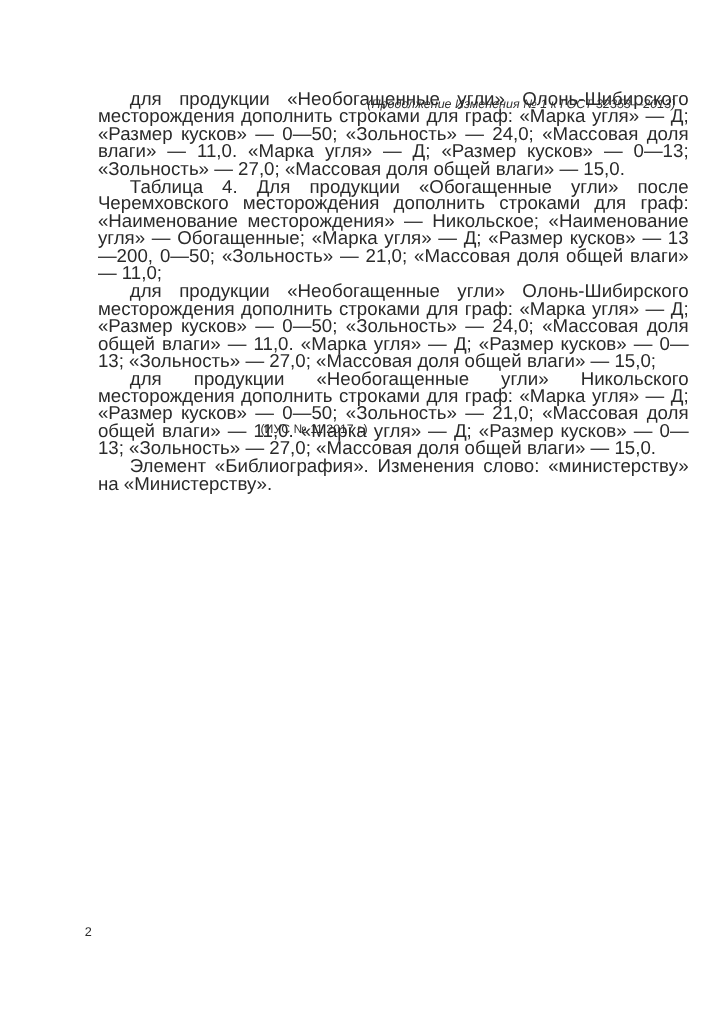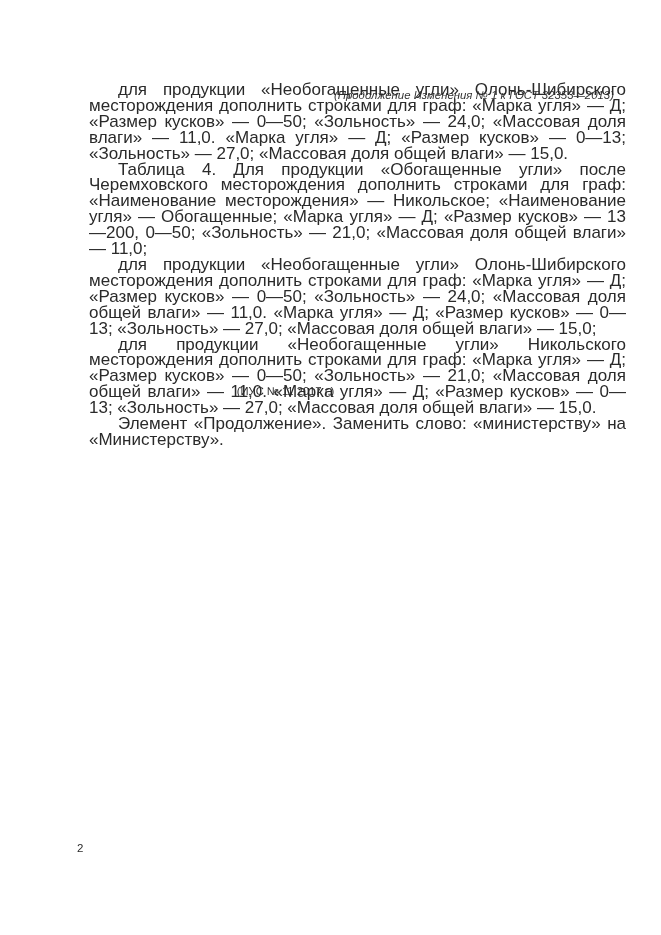--- a/index.html
+++ b/index.html
@@ -14,18 +14,18 @@
 </head>
 <body>
 
 <div class="header">(Продолжение Изменения № 1 к ГОСТ 32353—2013)</div>
 
 <div class="body-text">
   <p>для продукции «Необогащенные угли» Олонь-Шибирского месторождения дополнить строками для граф: «Марка угля» — Д; «Размер кусков» — 0—50; «Зольность» — 24,0; «Массовая доля влаги» — 11,0. «Марка угля» — Д; «Размер кусков» — 0—13; «Зольность» — 27,0; «Массовая доля общей влаги» — 15,0.</p>
   <p>Таблица 4. Для продукции «Обогащенные угли» после Черемховского месторождения дополнить строками для граф: «Наименование месторождения» — Никольское; «Наименование угля» — Обогащенные; «Марка угля» — Д; «Размер кусков» — 13—200, 0—50; «Зольность» — 21,0; «Массовая доля общей влаги» — 11,0;</p>
   <p>для продукции «Необогащенные угли» Олонь-Шибирского месторождения дополнить строками для граф: «Марка угля» — Д; «Размер кусков» — 0—50; «Зольность» — 24,0; «Массовая доля общей влаги» — 11,0. «Марка угля» — Д; «Размер кусков» — 0—13; «Зольность» — 27,0; «Массовая доля общей влаги» — 15,0;</p>
   <p>для продукции «Необогащенные угли» Никольского месторождения дополнить строками для граф: «Марка угля» — Д; «Размер кусков» — 0—50; «Зольность» — 21,0; «Массовая доля общей влаги» — 11,0. «Марка угля» — Д; «Размер кусков» — 0—13; «Зольность» — 27,0; «Массовая доля общей влаги» — 15,0.</p>
-  <p>Элемент «Продолжение». Заменить слово: «министерству» на «Министерству».</p>
+  <p>Элемент «Библиография». Изменения слово: «министерству» на «Министерству».</p>
 </div>
 
 <div class="ius">(ИУС № 11  2017 г.)</div>
 
 <div class="page-num">2</div>
 
 </body></html>

